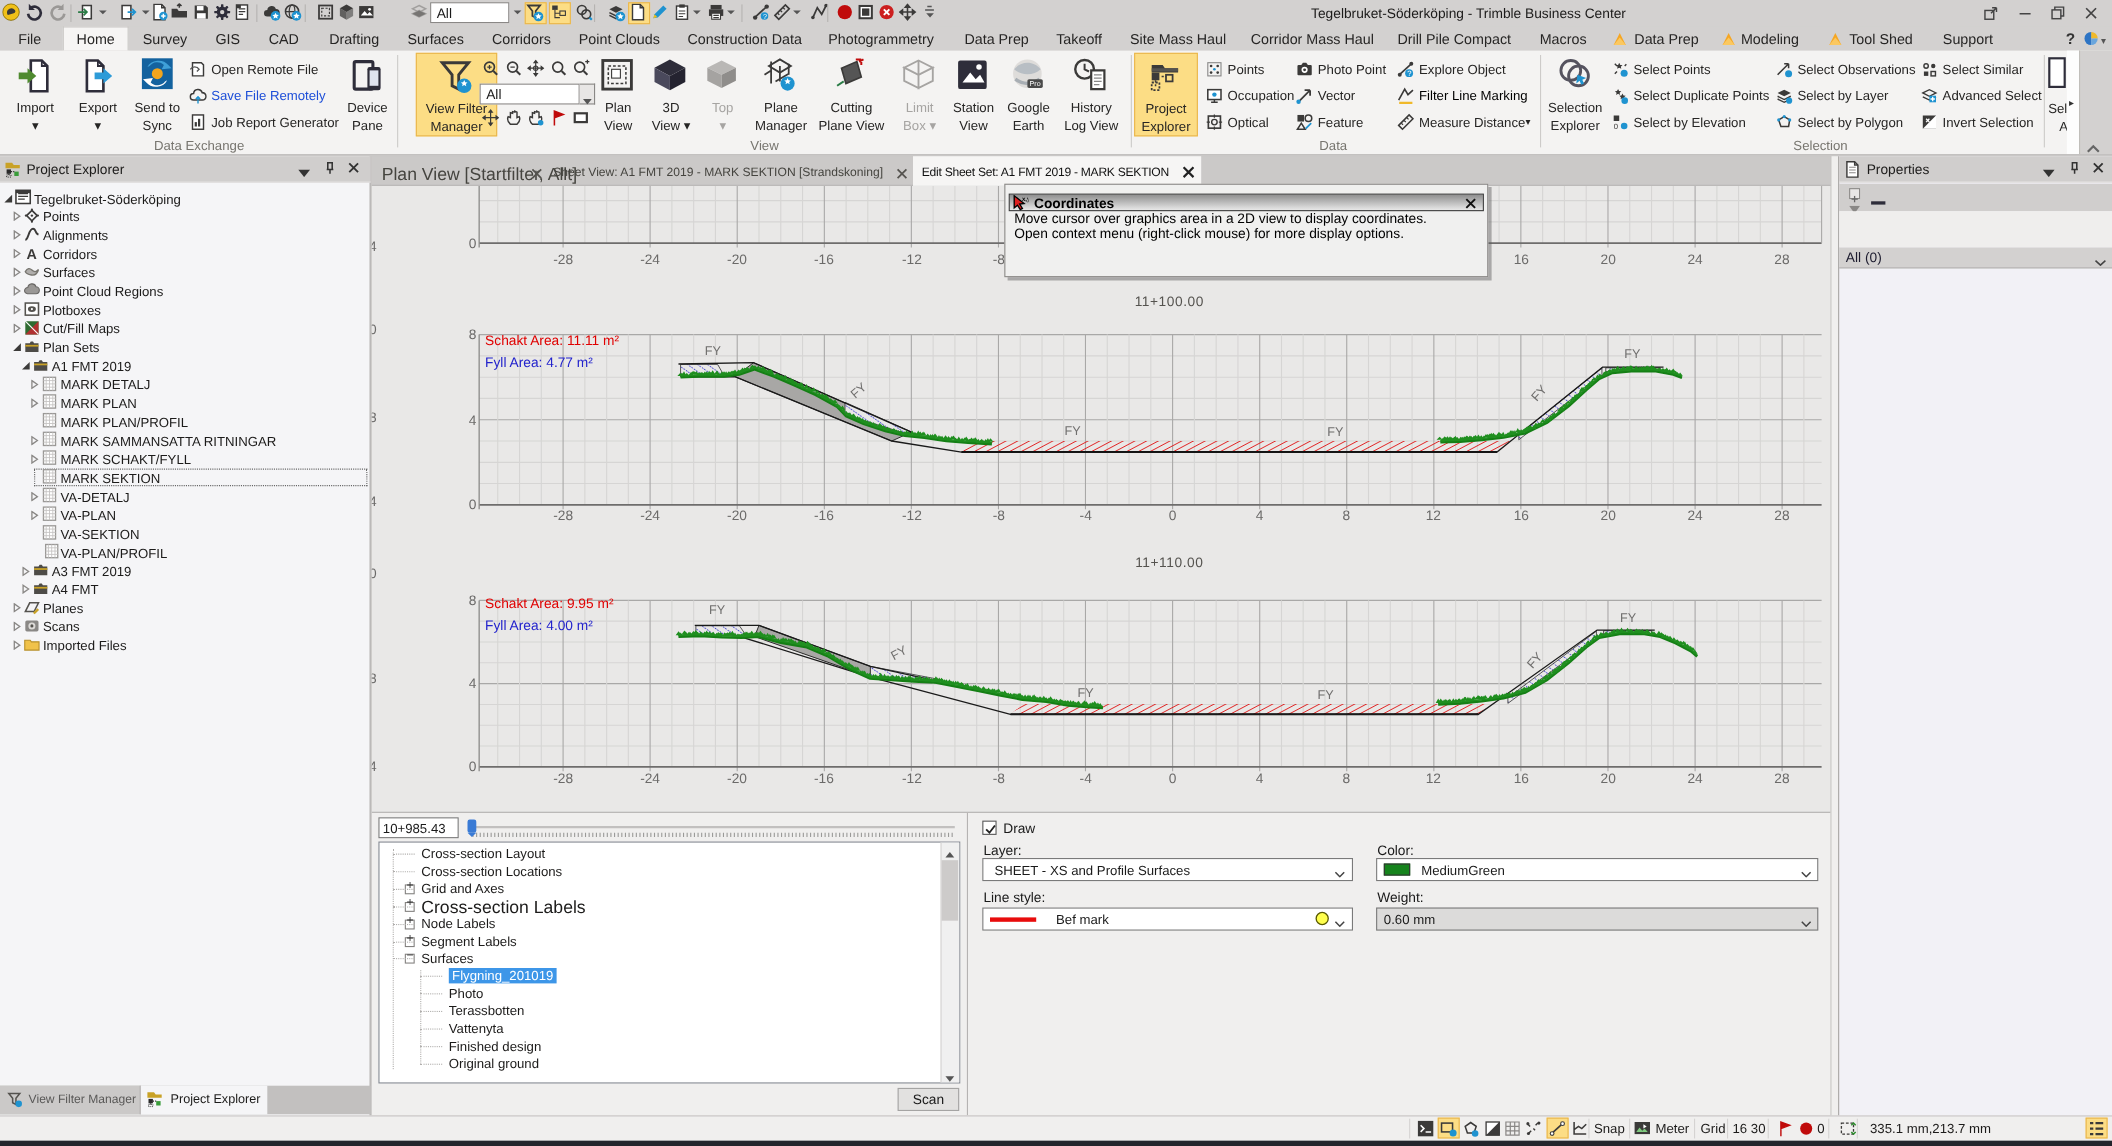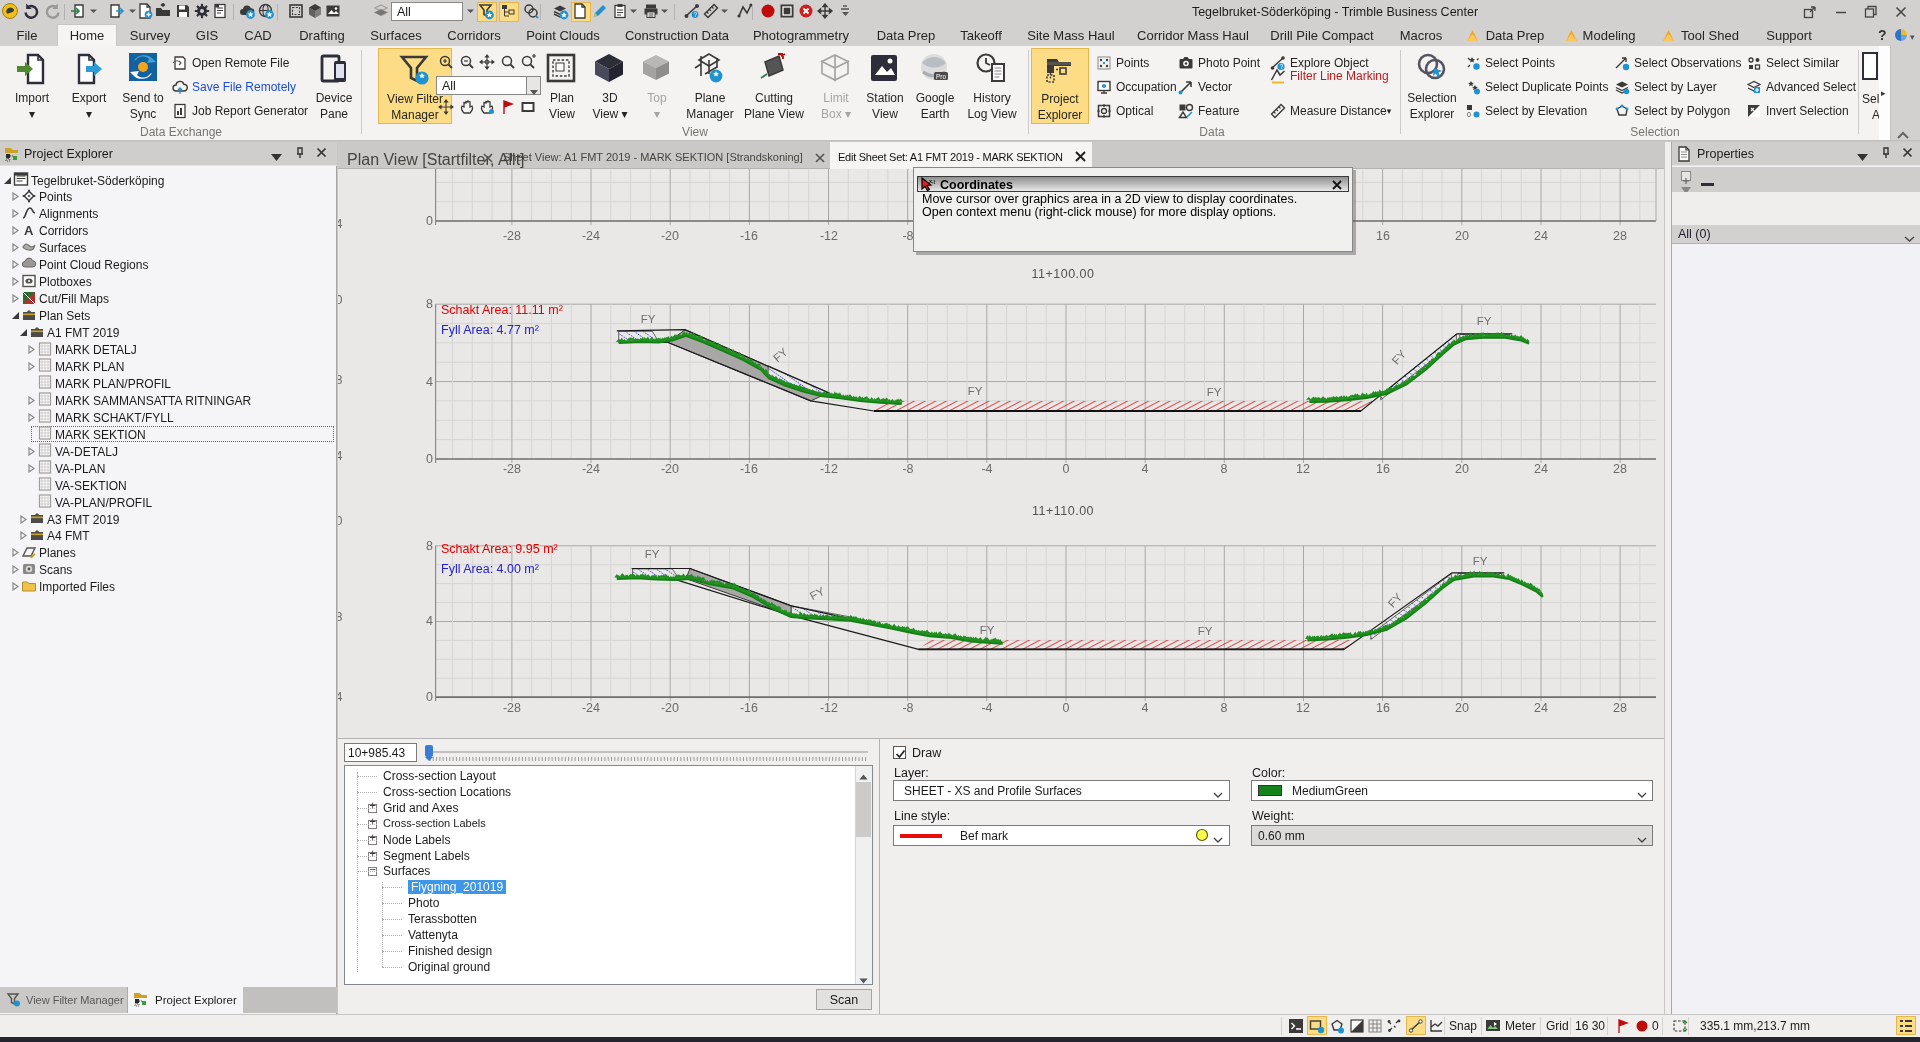--- a/index.html
+++ b/index.html
@@ -533,21 +533,21 @@
       <path d="M1.5 14.5 5 9l3.5 5.5z" fill="none" stroke="#3b3a39" stroke-width="1.4"></path>
       <path d="M9 14l5-5" stroke="#1f93d0" stroke-width="1.6"></path>
     </svg>Feature</div>
 <div class="smallitem" style="left:1270px;top:51px;color:#262524"><svg style="" width="16" height="16" viewBox="0 0 16 16">
       <path d="M2 13 13 3" stroke="#3b3a39" stroke-width="1.5"></path>
       <circle cx="2.5" cy="13" r="1.8" fill="#3b3a39"></circle>
       <circle cx="13" cy="3" r="1.8" fill="#3b3a39"></circle>
       <circle cx="11" cy="11.5" r="3.6" fill="#1f93d0"></circle>
       <text x="9.4" y="14.2" font-size="7" fill="#fff">?</text>
     </svg>Explore Object</div>
-<div class="smallitem" style="left:1270px;top:64px;color:#b91c1c"><svg style="" width="16" height="16" viewBox="0 0 16 16">
+<div class="smallitem" style="left:1270px;top:75px;color:#000000"><svg style="" width="16" height="16" viewBox="0 0 16 16">
       <path d="M1.5 12 7 2l3 5 4.5-4" fill="none" stroke="#3b3a39" stroke-width="1.5"></path>
       <path d="M2 14.5h12" stroke="#f0b92a" stroke-width="2"></path>
     </svg>Filter Line Marking</div>
 <div class="smallitem" style="left:1270px;top:99px;color:#262524"><svg style="" width="16" height="16" viewBox="0 0 16 16">
       <path d="M1.5 11 11 1.5l3.5 3.5L5 14.5z" fill="none" stroke="#3b3a39" stroke-width="1.4"></path>
       <path d="M4 9l1.5 1.5M6.5 6.5 8 8M9 4l1.5 1.5" stroke="#3b3a39" stroke-width="1.1"></path>
     </svg>Measure Distance <span style="font-size:9px">▾</span></div>
 <div class="bigbtn" style="left:1404px;width:56px;color:#262524">
     <div style="height:42px;display:flex;align-items:center;justify-content:center">
       <svg style="" width="34" height="34" viewBox="0 0 34 34">
@@ -816,21 +816,21 @@
     <span>VA-PLAN</span>
   </div>
 <div class="treerow" style="left:27px;top:477.0999999999998px;">
     <span style="width:10px;display:inline-block"></span>
     <span style="width:18px;display:inline-block"><svg style="" width="16" height="16" viewBox="0 0 16 16">
         <rect x="2.5" y="2" width="11" height="12" fill="#fff" stroke="#9a9896" stroke-width="1.2"></rect>
         <path d="M5 2v12M8 2v12M11 2v12M2.5 5h11M2.5 8h11M2.5 11h11" stroke="#c5c3c1" stroke-width="0.8"></path>
       </svg></span>
     <span>VA-SEKTION</span>
   </div>
-<div class="treerow" style="left:27px;top:494.0499999999998px;">
+<div class="treerow" style="left:27px;top:494.0499999999998px;text-align:right;">
     <span style="width:10px;display:inline-block"></span>
     <span style="width:18px;display:inline-block"><svg style="" width="16" height="16" viewBox="0 0 16 16">
         <rect x="2.5" y="2" width="11" height="12" fill="#fff" stroke="#9a9896" stroke-width="1.2"></rect>
         <path d="M5 2v12M8 2v12M11 2v12M2.5 5h11M2.5 8h11M2.5 11h11" stroke="#c5c3c1" stroke-width="0.8"></path>
       </svg></span>
     <span>VA-PLAN/PROFIL</span>
   </div>
 <div class="treerow" style="left:19px;top:510.9999999999998px;">
     <span style="width:10px;display:inline-block"><svg style="" width="9" height="9" viewBox="0 0 9 9">
         <path d="M2 1l5 3.5L2 8z" fill="none" stroke="#8a8886" stroke-width="1.2"></path>
@@ -1401,21 +1401,21 @@
 <div class="a" style="left:383px;top:769px;font-size:12px;color:#1c1b1a">Cross-section Layout</div>
 <div class="a" style="left:357px;top:791.9px;width:20px;height:1px;border-top:1px dotted #b0aeac"></div>
 <div class="a" style="left:383px;top:784.9px;font-size:12px;color:#1c1b1a">Cross-section Locations</div>
 <div class="a" style="left:368px;top:803.8px;width:9px;height:9px;background:#fff;border:1px solid #848280"></div>
 <div class="a" style="left:369.5px;top:799.3px;font-size:11px;color:#333">+</div>
 <div class="a" style="left:357px;top:807.8px;width:20px;height:1px;border-top:1px dotted #b0aeac"></div>
 <div class="a" style="left:383px;top:800.8px;font-size:12px;color:#1c1b1a">Grid and Axes</div>
 <div class="a" style="left:368px;top:819.6999999999999px;width:9px;height:9px;background:#fff;border:1px solid #848280"></div>
 <div class="a" style="left:369.5px;top:815.1999999999999px;font-size:11px;color:#333">+</div>
 <div class="a" style="left:357px;top:823.6999999999999px;width:20px;height:1px;border-top:1px dotted #b0aeac"></div>
-<div class="a" style="left:383px;top:816.6999999999999px;font-size:11px;color:#1c1b1a">Cross-section Labels</div>
+<div class="a" style="left:383px;top:816.6999999999999px;font-size:16px;color:#1c1b1a">Cross-section Labels</div>
 <div class="a" style="left:368px;top:835.5999999999999px;width:9px;height:9px;background:#fff;border:1px solid #848280"></div>
 <div class="a" style="left:369.5px;top:831.0999999999999px;font-size:11px;color:#333">+</div>
 <div class="a" style="left:357px;top:839.5999999999999px;width:20px;height:1px;border-top:1px dotted #b0aeac"></div>
 <div class="a" style="left:383px;top:832.5999999999999px;font-size:12px;color:#1c1b1a">Node Labels</div>
 <div class="a" style="left:368px;top:851.4999999999999px;width:9px;height:9px;background:#fff;border:1px solid #848280"></div>
 <div class="a" style="left:369.5px;top:846.9999999999999px;font-size:11px;color:#333">+</div>
 <div class="a" style="left:357px;top:855.4999999999999px;width:20px;height:1px;border-top:1px dotted #b0aeac"></div>
 <div class="a" style="left:383px;top:848.4999999999999px;font-size:12px;color:#1c1b1a">Segment Labels</div>
 <div class="a" style="left:368px;top:867.3999999999999px;width:9px;height:9px;background:#fff;border:1px solid #848280"></div>
 <div class="a" style="left:369.5px;top:862.8999999999999px;font-size:11px;color:#333">−</div>

